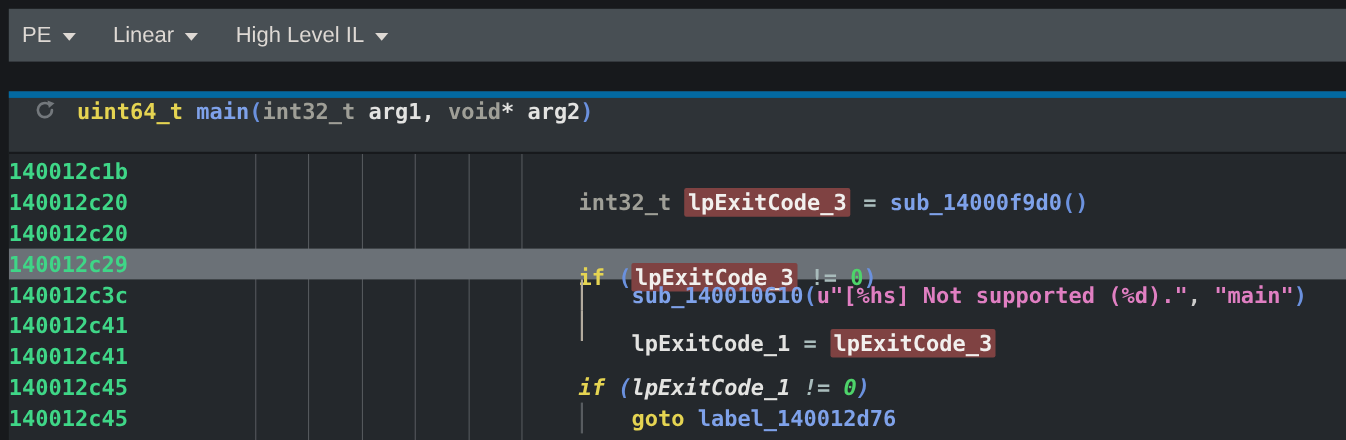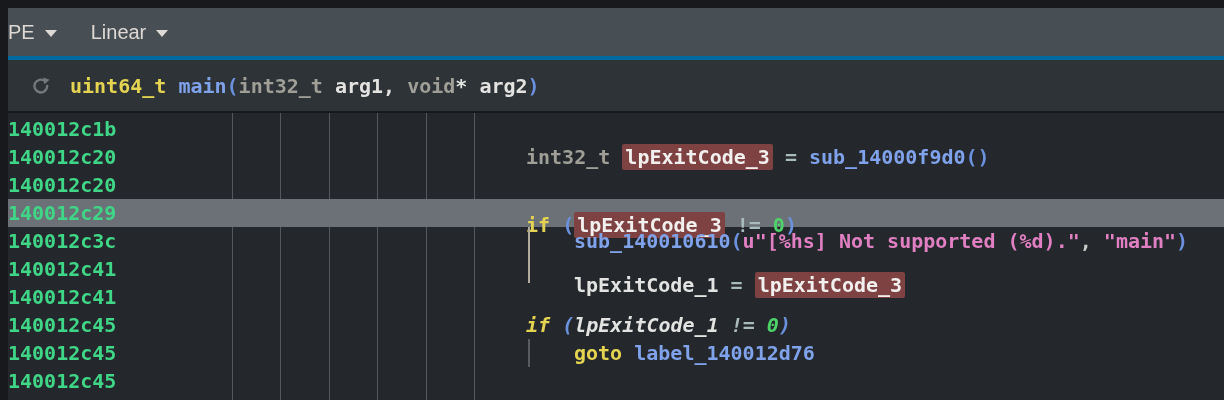--- a/index.html
+++ b/index.html
@@ -4,34 +4,34 @@
 <style>
   * { margin:0; padding:0; box-sizing:border-box; }
   html,body { width:1224px; height:400px; background:#17191c; overflow:hidden; }
 
   .frame { position:absolute; left:0; top:0; width:1224px; height:400px; background:var(--frame,#17191c); }
   .pane  { position:absolute; left:8px; top:8px; right:0; bottom:0; display:flex; flex-direction:column; }
 
   
   .toolbar {
     height:48px; background:var(--menu-bg); display:flex; align-items:center;
-    padding-left:0; font-family:"Liberation Sans", sans-serif;
+    padding-left:12px; font-family:"Liberation Sans", sans-serif;
     font-size:20px; color:var(--menu-text); flex:0 0 auto;
   }
   .menu-item { display:flex; align-items:center; margin-right:34px; cursor:default; }
   .menu-item .caret {
     width:0; height:0; margin-left:10px; margin-top:3px;
     border-left:6px solid transparent; border-right:6px solid transparent;
     border-top:7px solid var(--menu-text);
   }
 
   
   .sigbar {
-    height:57px; background:var(--sig-bg); border-top:4px solid #0369a1;
-    border-bottom:2px solid var(--frame); display:flex; align-items:center; flex:0 0 auto;
+    height:57px; background:var(--sig-bg); border-top:6px solid #0369a1;
+    border-bottom:2px solid var(--frame); display:flex; flex:0 0 auto;margin-top:27px;
   }
   .refresh { margin-left:22px; width:22px; height:22px; flex:0 0 auto; }
   .sigtext {
     margin-left:18px; font-family:"DejaVu Sans Mono", monospace;
     font-size:20px; font-weight:bold; white-space:pre;
   }
 
   
   .code { position:relative; flex:1 1 auto; background:var(--code-bg); overflow:hidden; }
   .colguide { position:absolute; top:0; bottom:0; width:1px; background:var(--column-guide); }
@@ -69,20 +69,24 @@
 <div class="frame">
   <div class="pane">
 
     <div class="toolbar">
         <div class="menu-item">
           <span>PE</span>
           <span class="caret"></span>
         </div>
         <div class="menu-item">
           <span>Linear</span>
+          <span class="caret"></span>
+        </div>
+        <div class="menu-item">
+          <span>High Level IL</span>
           <span class="caret"></span>
         </div>
       </div>
 
     <div class="sigbar">
       <svg class="refresh" viewBox="0 0 22 22">
         <path d="M17.2 11 a6.4 6.4 0 1 1 -2.4-4.95" fill="none" stroke="#73787c" stroke-width="2.4" stroke-linecap="round"></path>
         <path d="M13.2 2.4 L19.6 4.8 L14.4 9.2 Z" fill="#73787c"></path>
       </svg>
       <span class="sigtext"><span class="tok-kw">uint64_t</span><span class="tok-plain"> </span><span class="tok-fn">main</span><span class="tok-paren">(</span><span class="tok-type">int32_t</span><span class="tok-plain"> arg1, </span><span class="tok-type">void</span><span class="tok-plain">* arg2</span><span class="tok-paren">)</span></span>

